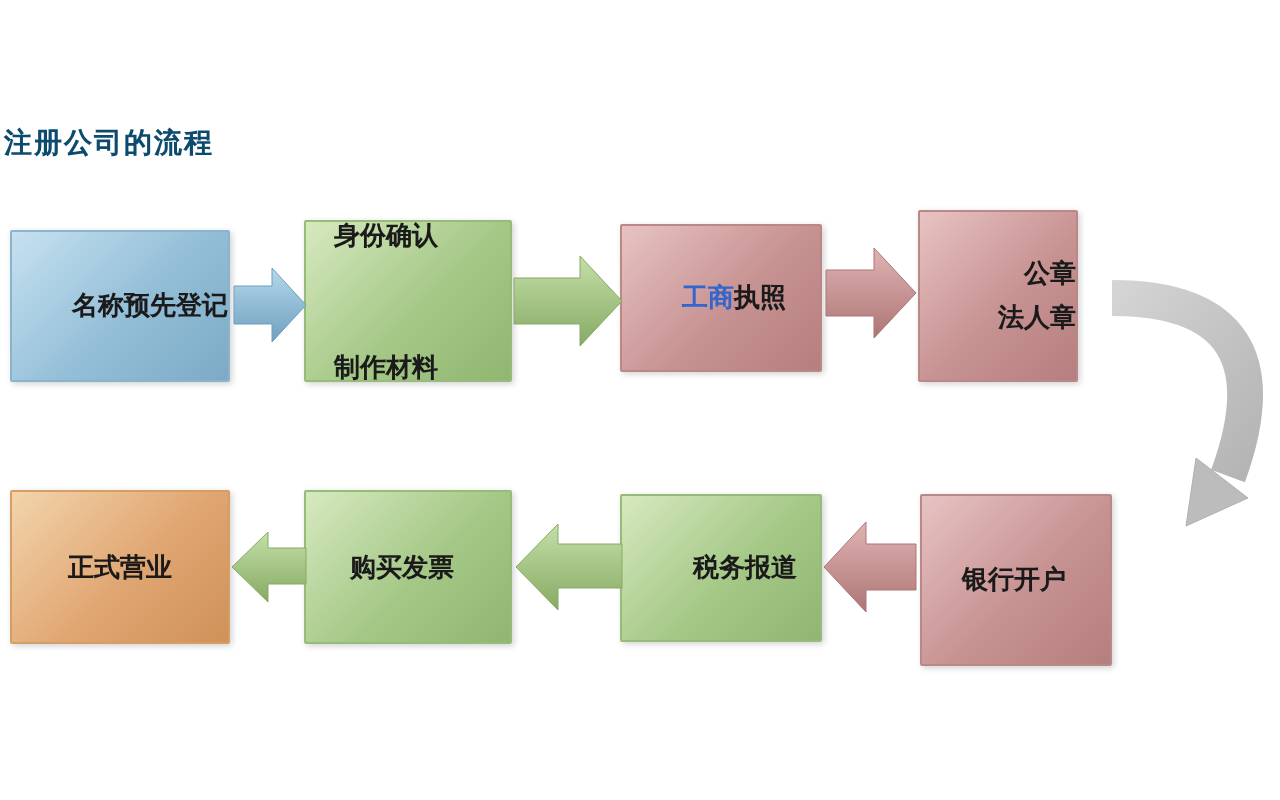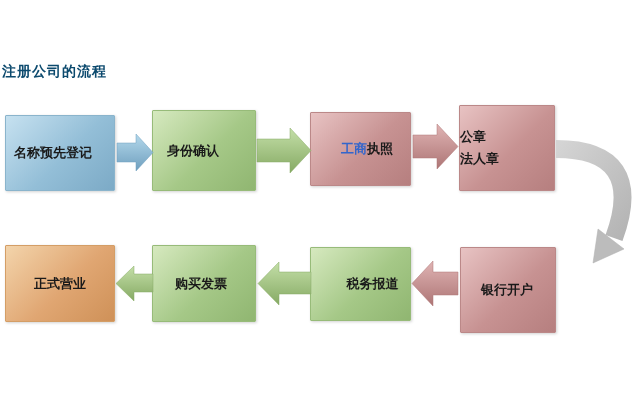--- a/index.html
+++ b/index.html
@@ -36,24 +36,24 @@
     box-shadow: 1px 1px 3px rgba(0,0,0,0.18);
     border-radius: 1px;
   }
 
   .box-blue   { background: linear-gradient(135deg, #c6e1f0 0%, #93bed7 55%, #7caac6 100%); border: 1px solid #8ab4cc; }
   .box-green  { background: linear-gradient(135deg, #d6e9bf 0%, #a5c887 55%, #90b671 100%); border: 1px solid #97bb79; }
   .box-pink   { background: linear-gradient(135deg, #e8c3c3 0%, #c79292 55%, #b67f7f 100%); border: 1px solid #bb8888; }
   .box-orange { background: linear-gradient(135deg, #f3d4ab 0%, #e0a672 55%, #cf9158 100%); border: 1px solid #d49e66; }
 
   
-  .n1 { left: 5px;   top: 115px; width: 110px; height: 76px; padding-left: 8px;  }
+  .n1 { left: 5px;   top: 115px; width: 110px; height: 76px; padding-left: 8px; text-align: right;  }
   .n2 { left: 152px; top: 110px; width: 104px; height: 81px; padding-left: 14px; line-height: 26px; gap: 40px; }
   .n3 { left: 310px; top: 112px; width: 101px; height: 74px; padding-left: 30px; }
-  .n4 { left: 459px; top: 105px; width: 96px;  height: 86px; padding-left: 0; line-height: 22px; }
+  .n4 { left: 459px; top: 105px; width: 80px;  height: 86px; padding-left: 26px; line-height: 22px; text-align: right; }
   .n5 { left: 460px; top: 247px; width: 96px;  height: 86px; padding-left: 20px; }
   .n6 { left: 310px; top: 247px; width: 101px; height: 74px; padding-left: 24px; text-align: center; }
   .n7 { left: 152px; top: 245px; width: 104px; height: 77px; padding-left: 22px; }
   .n8 { left: 5px;   top: 245px; width: 110px; height: 77px; padding-left: 28px; }
 
   .link-text { color: #3366cc; }
 
   .arrow-layer {
     position: absolute;
     left: 0; top: 0;
@@ -67,20 +67,21 @@
 <div class="canvas">
 
   <div class="diagram-title">注册公司的流程</div>
 
   <div class="flow-box box-blue n1">
     <span>名称预先登记</span>
   </div>
 
   <div class="flow-box box-green n2">
     <span>身份确认</span>
+    <span>制作材料</span>
   </div>
 
   <div class="flow-box box-pink n3">
     <span><span class="link-text">工商</span><span>执照</span></span>
   </div>
 
   <div class="flow-box box-pink n4">
     <span>公章</span>
     <span>法人章</span>
   </div>

